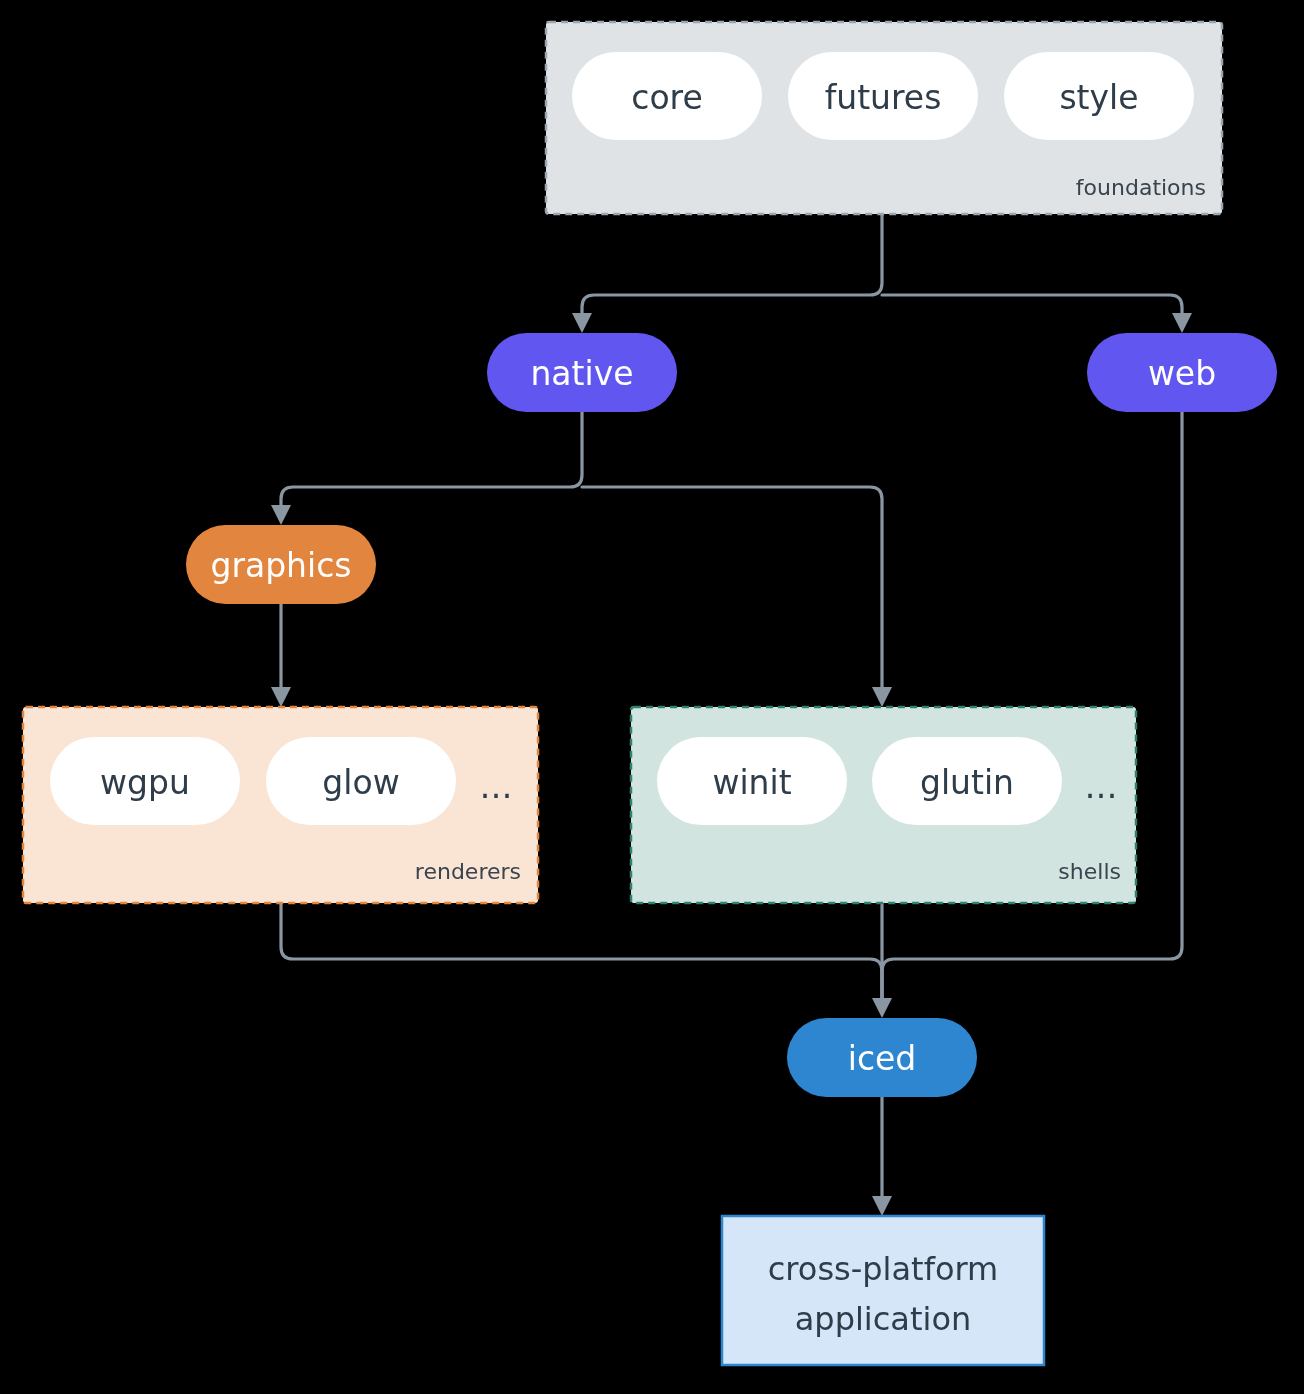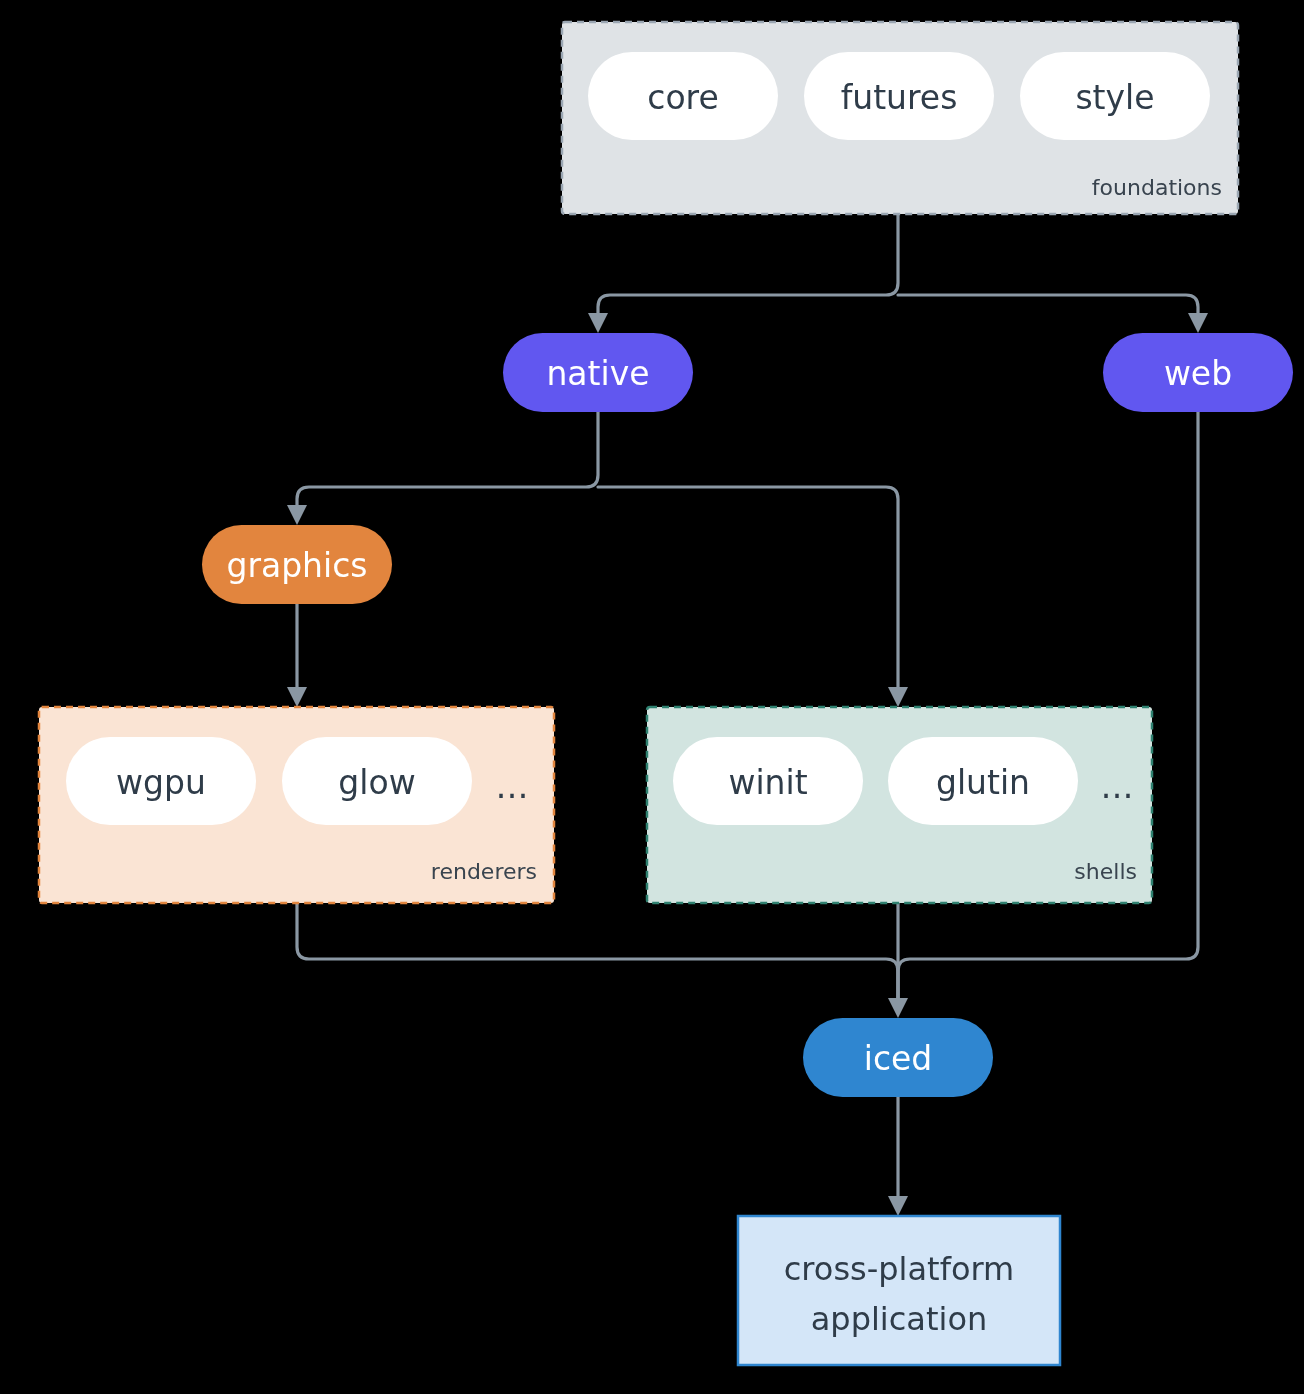--- a/index.html
+++ b/index.html
@@ -10,21 +10,20 @@
   body {
     width: 1304px;
     height: 1394px;
     font-family: "DejaVu Sans", sans-serif;
     overflow: hidden;
   }
   #diagram-root {
     position: relative;
     width: 1056px;
     height: 1394px;
-    margin-left: 16px;
   }
   svg#diagram {
     display: block;
     width: 1304px;
     height: 1394px;
   }
   .cluster-rect {
     stroke-dasharray: 7 5;
     stroke-width: 2.5;
   }

